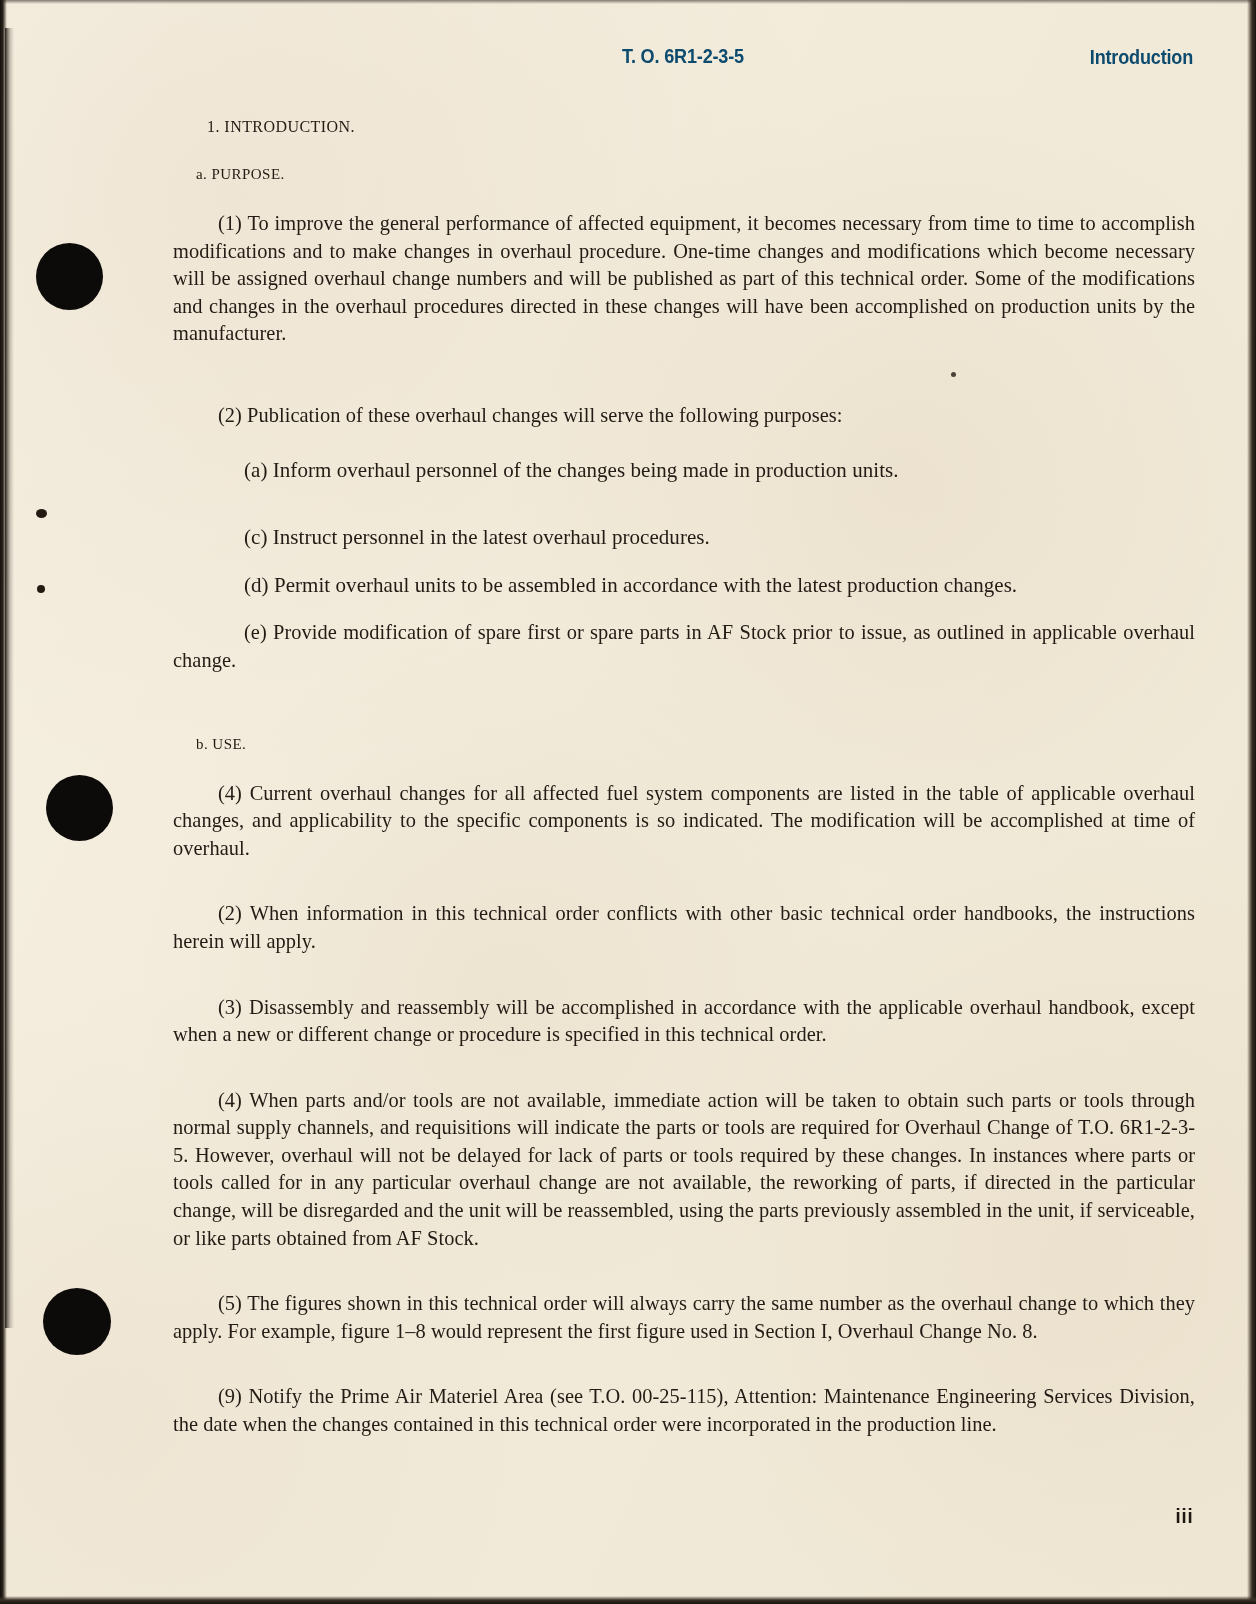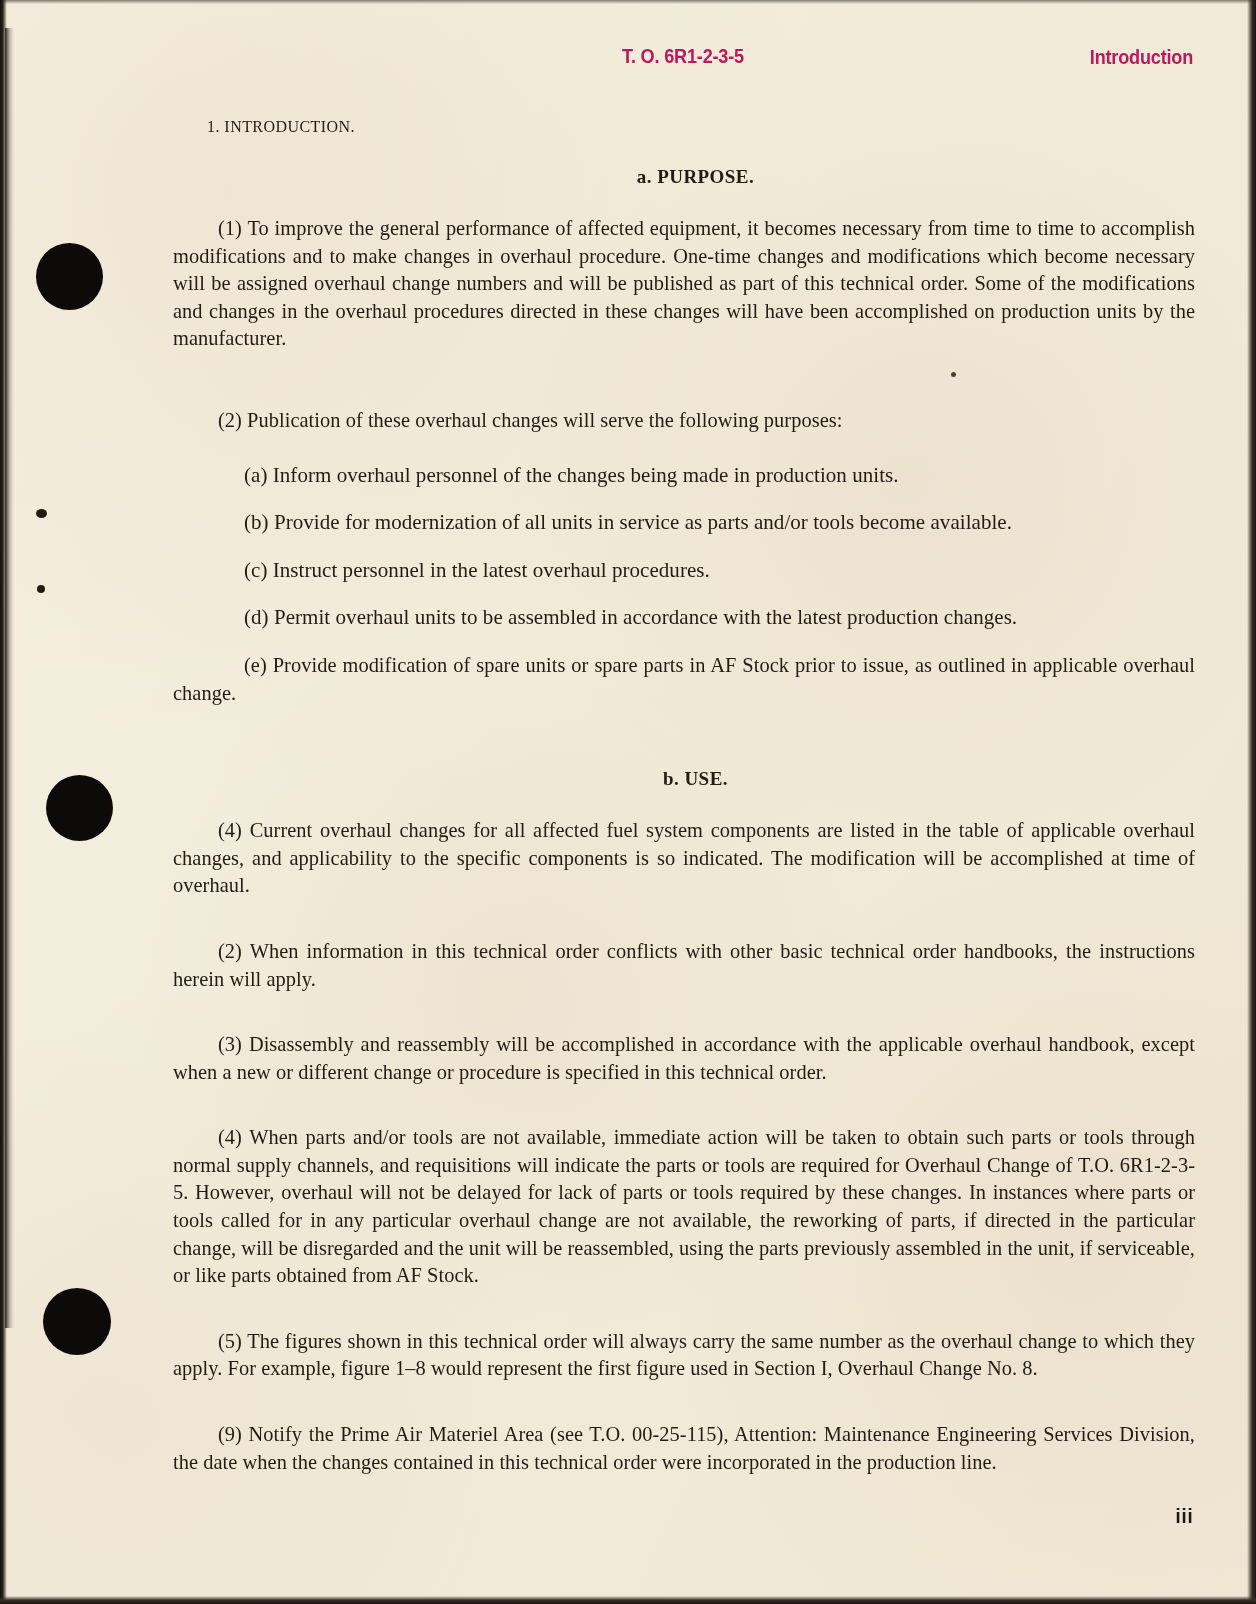--- a/index.html
+++ b/index.html
@@ -92,21 +92,21 @@
   .running-head {
     position: absolute;
     left: 173px;
     top: 44px;
     width: 1020px;
     height: 30px;
     font-family: "Liberation Sans Narrow", "Liberation Sans", "DejaVu Sans", sans-serif;
     font-weight: 700;
     font-size: 21px;
     letter-spacing: -0.2px;
-    color: #be185d;
+    color: #0c4a6e;
   }
   .rh-center {
     position: absolute;
     left: 0; right: 0;
     text-align: center;
     transform: scaleX(0.86);
   }
   .rh-right {
     position: absolute;
     right: 0;
@@ -124,26 +124,25 @@
   }
 
   .head-1 {
     font-size: 16px;
     letter-spacing: 0.45px;
     margin: 0 0 0 34px;
     padding: 0;
     font-weight: 400;
   }
   .head-2 {
-    font-size: 19px;
+    font-size: 15px;
     letter-spacing: 0.45px;
     margin: 30px 0 0 23px;
     padding: 0;
-    font-weight: 700;
-    text-align: center;
+    font-weight: 400;
   }
 
   p.para {
     margin: 0;
     padding: 0;
     font-size: 20.4px;
     line-height: 27.6px;
     text-align: justify;
     text-justify: inter-word;
     letter-spacing: 0.05px;
@@ -228,33 +227,32 @@
     <div class="gap-xl"></div>
 
     <p class="para first-indent">(2)  Publication of these overhaul changes will serve the following purposes:</p>
 
     <div class="gap-md"></div>
 
     <p class="subitem">(a)  Inform overhaul personnel of the changes being made in production units.</p>
 
     <div class="gap-sm"></div>
 
-    <p class="subitem">(b)  Provide for modernization of all units in service as parts and/or tools become available.</p>
 
     <div class="gap-sm"></div>
 
     <p class="subitem">(c)  Instruct personnel in the latest overhaul procedures.</p>
 
     <div class="gap-sm"></div>
 
     <p class="subitem">(d)  Permit overhaul units to be assembled in accordance with the latest production changes.</p>
 
     <div class="gap-sm"></div>
 
-    <p class="subitem-wrap">(e)  Provide modification of spare units or spare parts in AF Stock prior to issue, as outlined in applicable overhaul change.</p>
+    <p class="subitem-wrap">(e)  Provide modification of spare first or spare parts in AF Stock prior to issue, as outlined in applicable overhaul change.</p>
 
     <div class="gap-xl"></div>
 
     <p class="head-2" style="margin-top:7px">b.  USE.</p>
 
     <div class="gap-md"></div>
 
     <p class="para first-indent">(4)  Current overhaul changes for all affected fuel system components are listed in the table of applicable overhaul changes, and applicability to the specific components is so indicated. The modification will be accomplished at time of overhaul.</p>
 
     <div class="gap-lg"></div>

